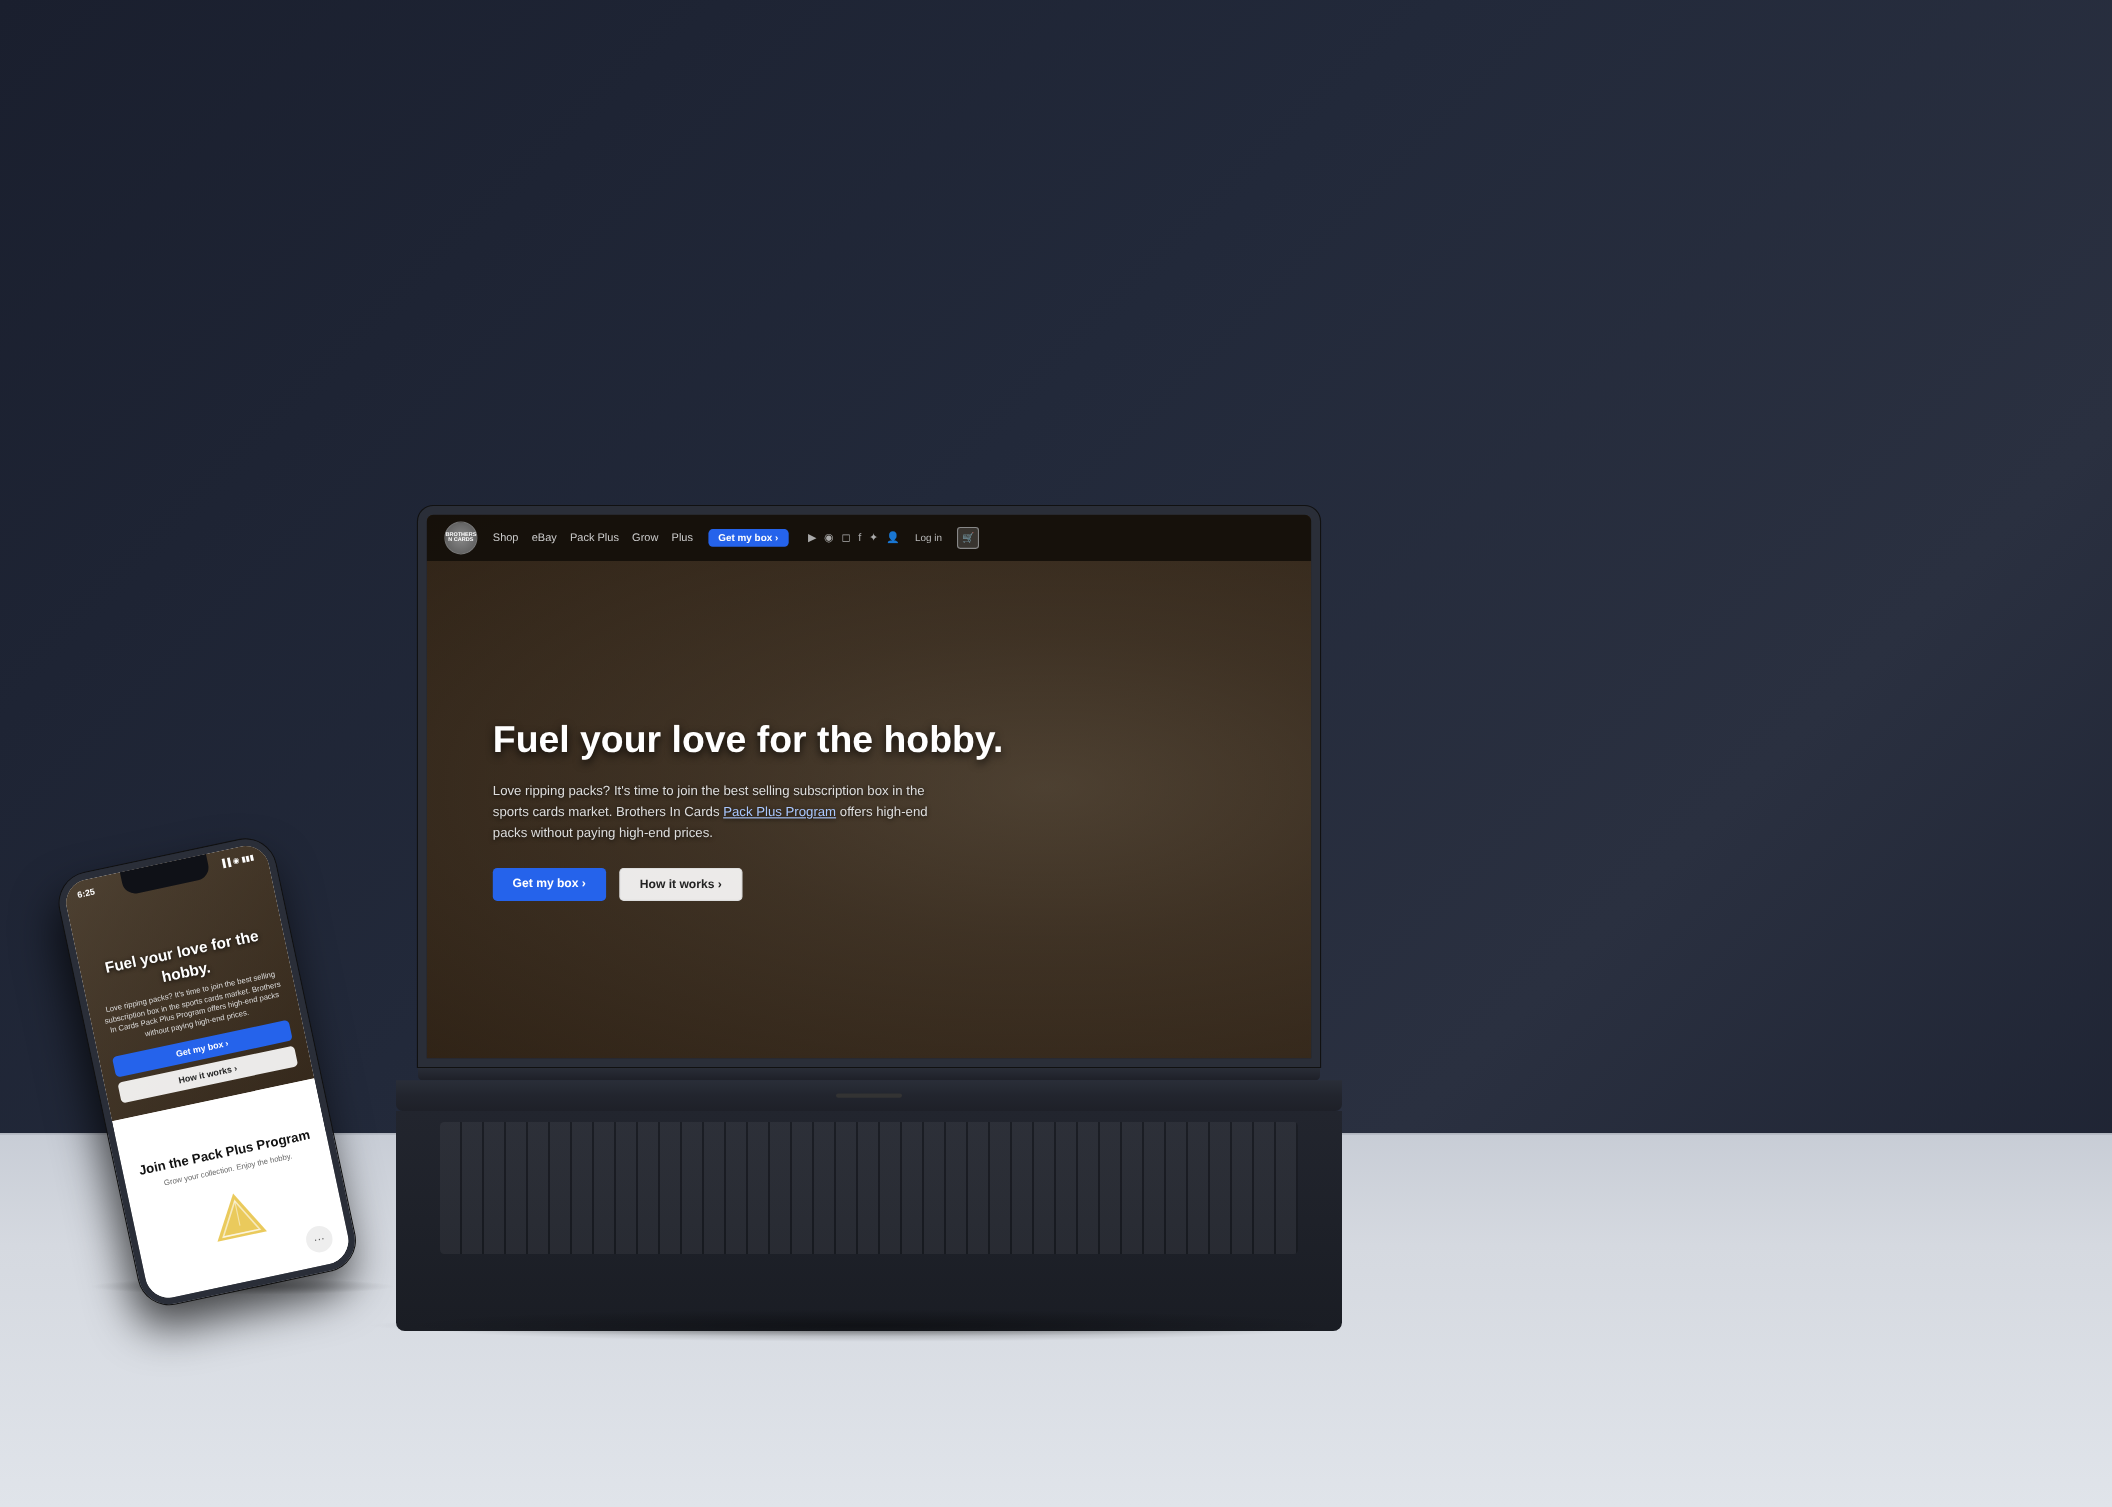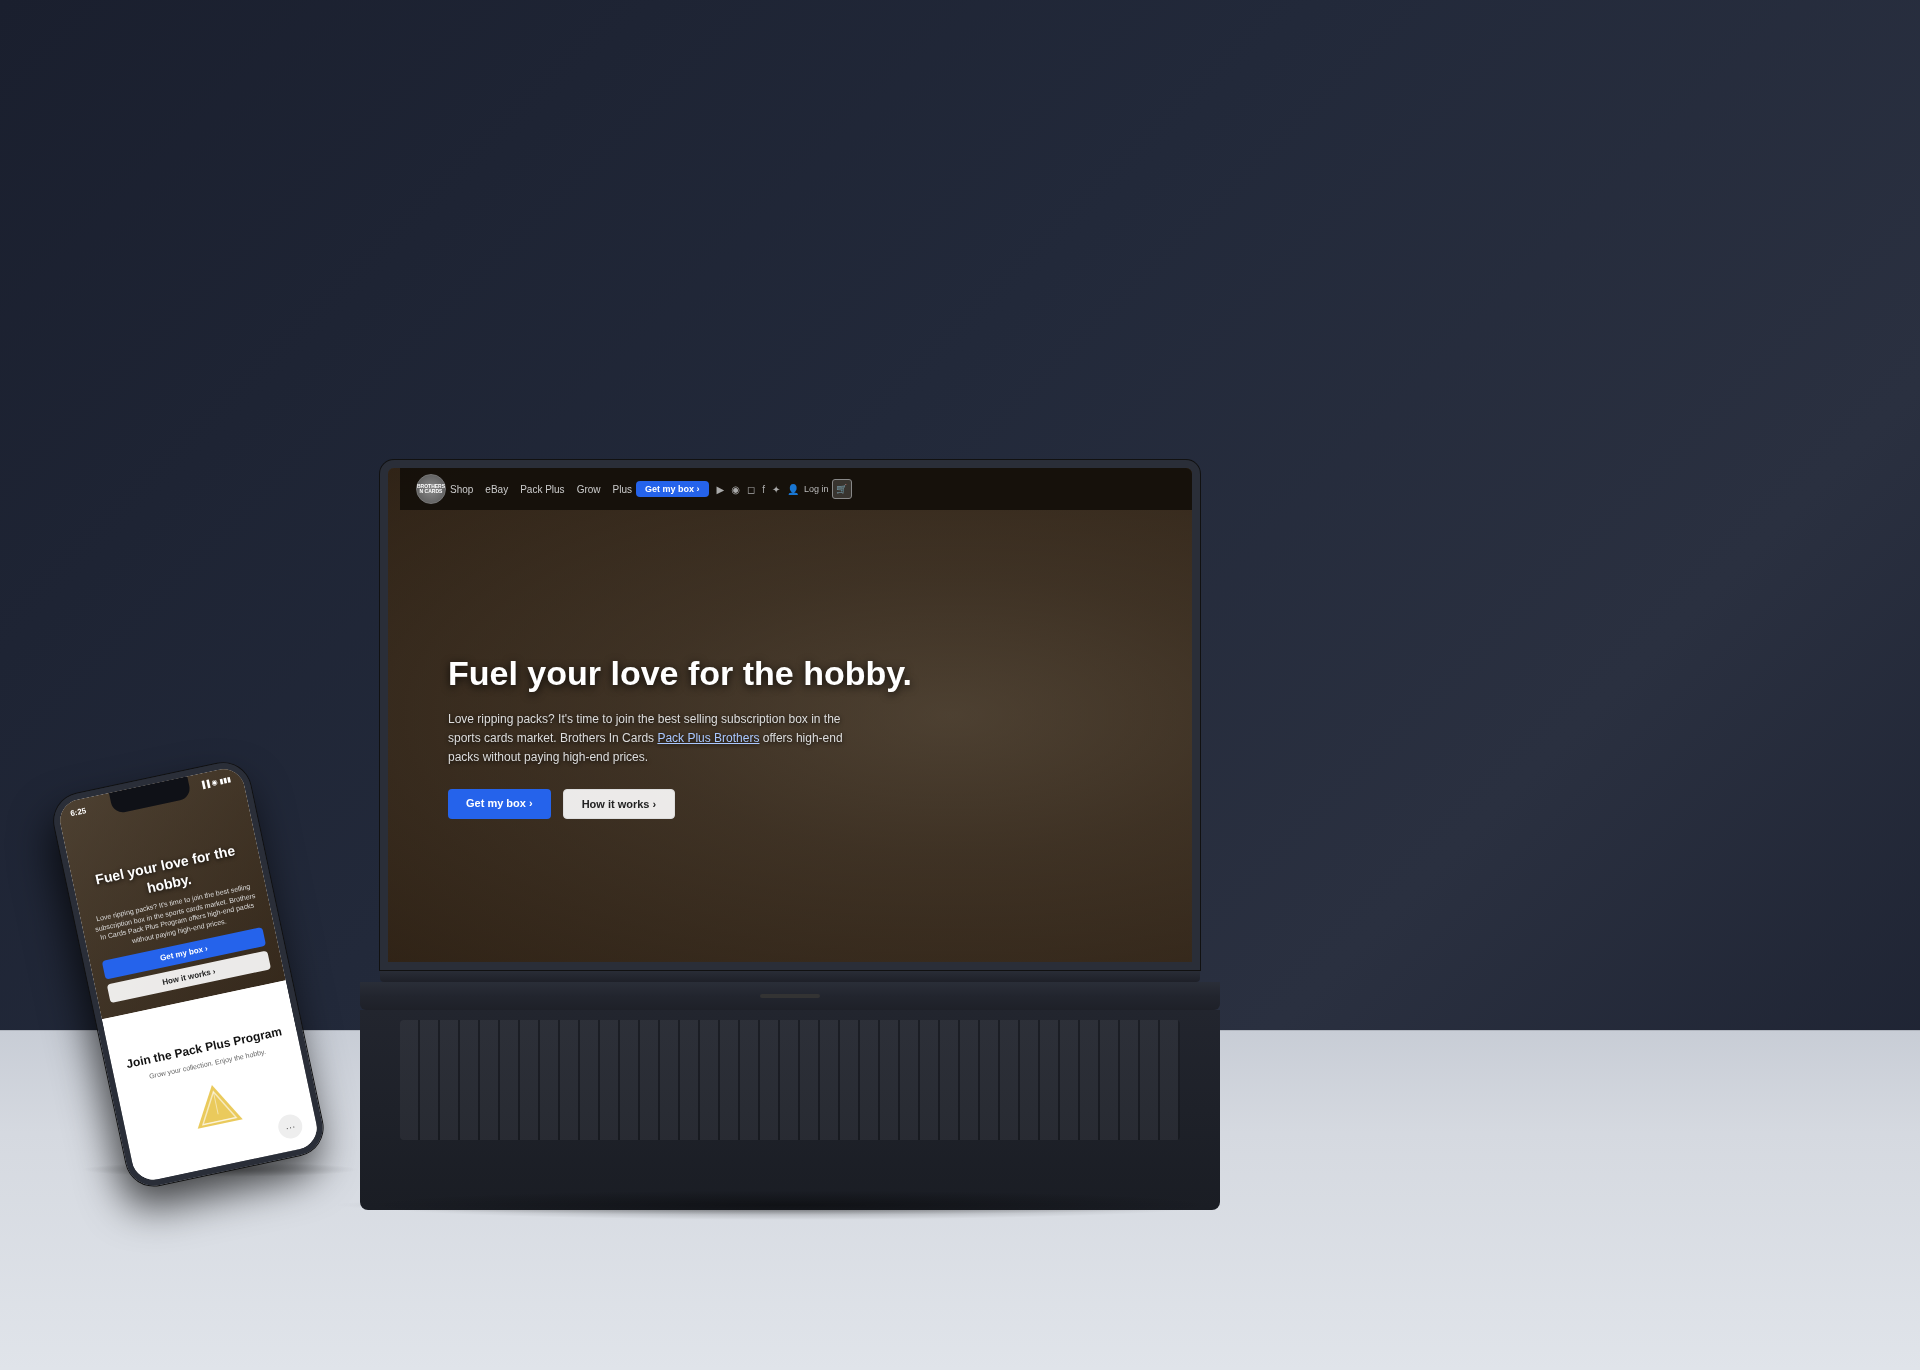--- a/index.html
+++ b/index.html
@@ -76,23 +76,22 @@
 
     
     .laptop-nav {
       position: absolute;
       top: 0; left: 0; right: 0;
       height: 42px;
       background: rgba(20,15,10,0.92);
       display: flex;
       align-items: center;
       padding: 0 16px;
-      gap: 4px;
+      gap: 14px;
       z-index: 10;
-      margin-left: 12px;
     }
 
     .laptop-nav-logo {
       width: 30px;
       height: 30px;
       border-radius: 50%;
       background: radial-gradient(circle, #888 0%, #555 100%);
       border: 1px solid #777;
       display: flex;
       align-items: center;
@@ -557,21 +556,21 @@
             <span class="laptop-nav-icon">👤</span>
           </div>
           <span class="laptop-nav-login">Log in</span>
           <div class="laptop-nav-cart">🛒</div>
         </div>
 
         <div class="laptop-hero">
           <h1>Fuel your love for the hobby.</h1>
           <p>
             Love ripping packs? It's time to join the best selling subscription box in
-            the sports cards market. Brothers In Cards <a>Pack Plus Brothers</a> offers
+            the sports cards market. Brothers In Cards <a>Pack Plus Program</a> offers
             high-end packs without paying high-end prices.
           </p>
           <div class="laptop-hero-btns">
             <div class="laptop-btn-primary">Get my box ›</div>
             <div class="laptop-btn-secondary">How it works ›</div>
           </div>
         </div>
 
       </div>
     </div>

